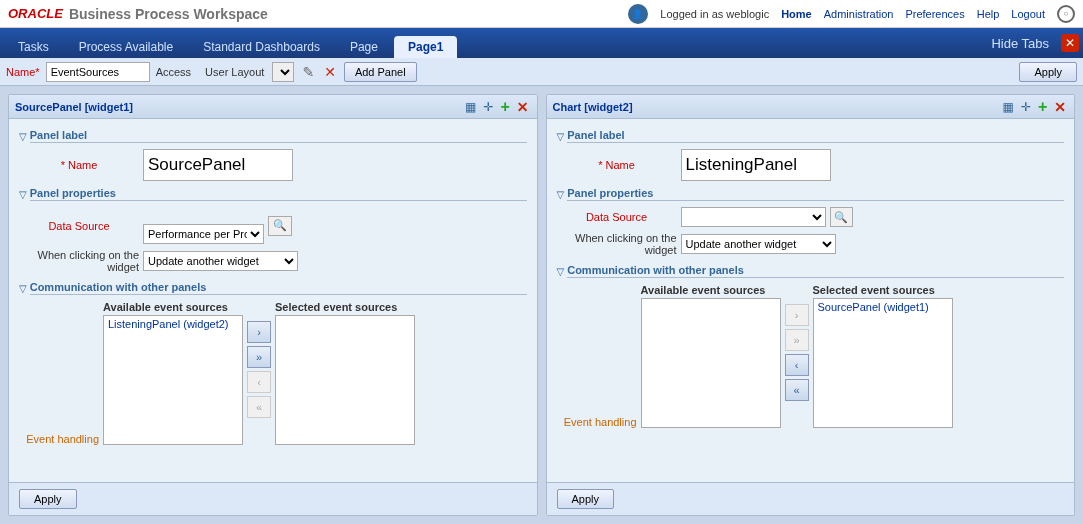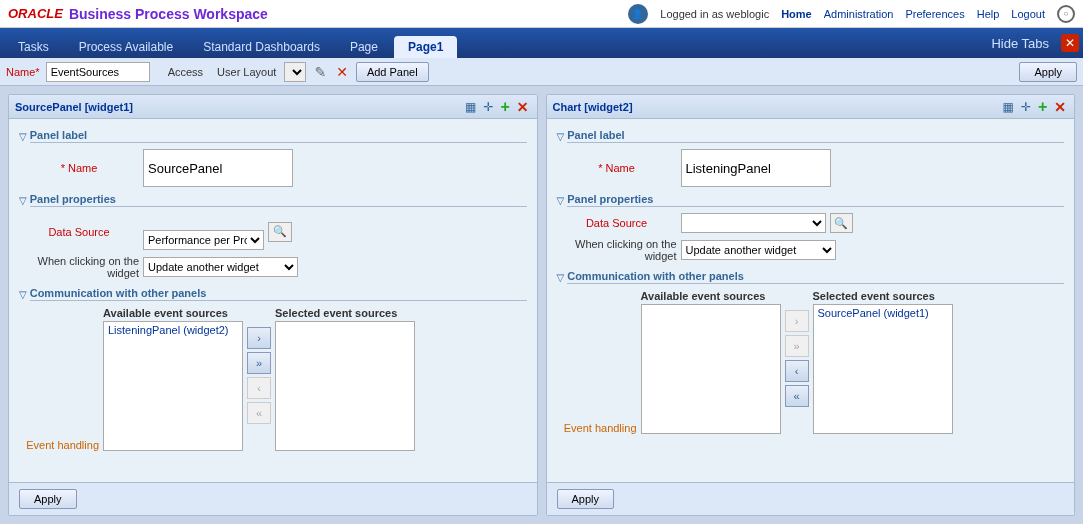--- a/index.html
+++ b/index.html
@@ -17,21 +17,21 @@
     #oracle-logo {
       color: #cc0000;
       font-size: 13px;
       font-weight: bold;
       font-style: italic;
       margin-right: 6px;
     }
     #oracle-logo span { color: #cc0000; }
     #app-title {
       font-size: 14px;
-      color: #6d28d9;
+      color: #737373;
       font-weight: bold;
       flex: 1;
     }
     #header-right {
       display: flex;
       align-items: center;
       gap: 12px;
       font-size: 11px;
       color: #333;
     }
@@ -236,22 +236,22 @@
     }
     .form-label-plain {
       color: #333;
       font-size: 11px;
       text-align: right;
       min-width: 120px;
     }
     .form-input {
       border: 1px solid #aaa;
       padding: 2px 4px;
-      font-size: 13px;
-      height: 38px;
+      font-size: 17px;
+      height: 32px;
       width: 150px;
     }
     .form-select {
       border: 1px solid #aaa;
       font-size: 11px;
       height: 20px;
       background: #fff;
     }
     .search-icon-btn {
       background: #f0f0f0;
@@ -360,21 +360,21 @@
   <div class="nav-tab">Standard Dashboards</div>
   <div class="nav-tab">Page</div>
   <div class="nav-tab active">Page1</div>
   <div id="hide-tabs-btn">Hide Tabs</div>
   <div id="close-page-btn">✕</div>
 </div>
 
 <div id="toolbar">
   <label style="color:#cc0000;font-size:11px;">Name*</label>
   <input type="text" style="border: 1px solid rgb(170, 170, 170); padding: 2px 4px; font-size: 11px; height: 20px; width: 104px;" value="EventSources">
-  <span style="margin-left:12px;font-size:11px;color:#333;">Access</span>
+  <span style="font-size:11px;color:#333;">Access</span>
   <span style="margin-left:8px;font-size:11px;color:#333;">User Layout</span>
   <select style="font-size:11px;height:20px;border:1px solid #aaa;margin-left:2px;"></select>
   <span class="toolbar-icon-btn" title="Edit">✎</span>
   <span class="toolbar-icon-btn" title="Cancel" style="color:#cc2200;">✕</span>
   <button id="add-panel-btn">Add Panel</button>
   <button id="apply-btn-main">Apply</button>
 </div>
 
 <div id="main-content">
 

